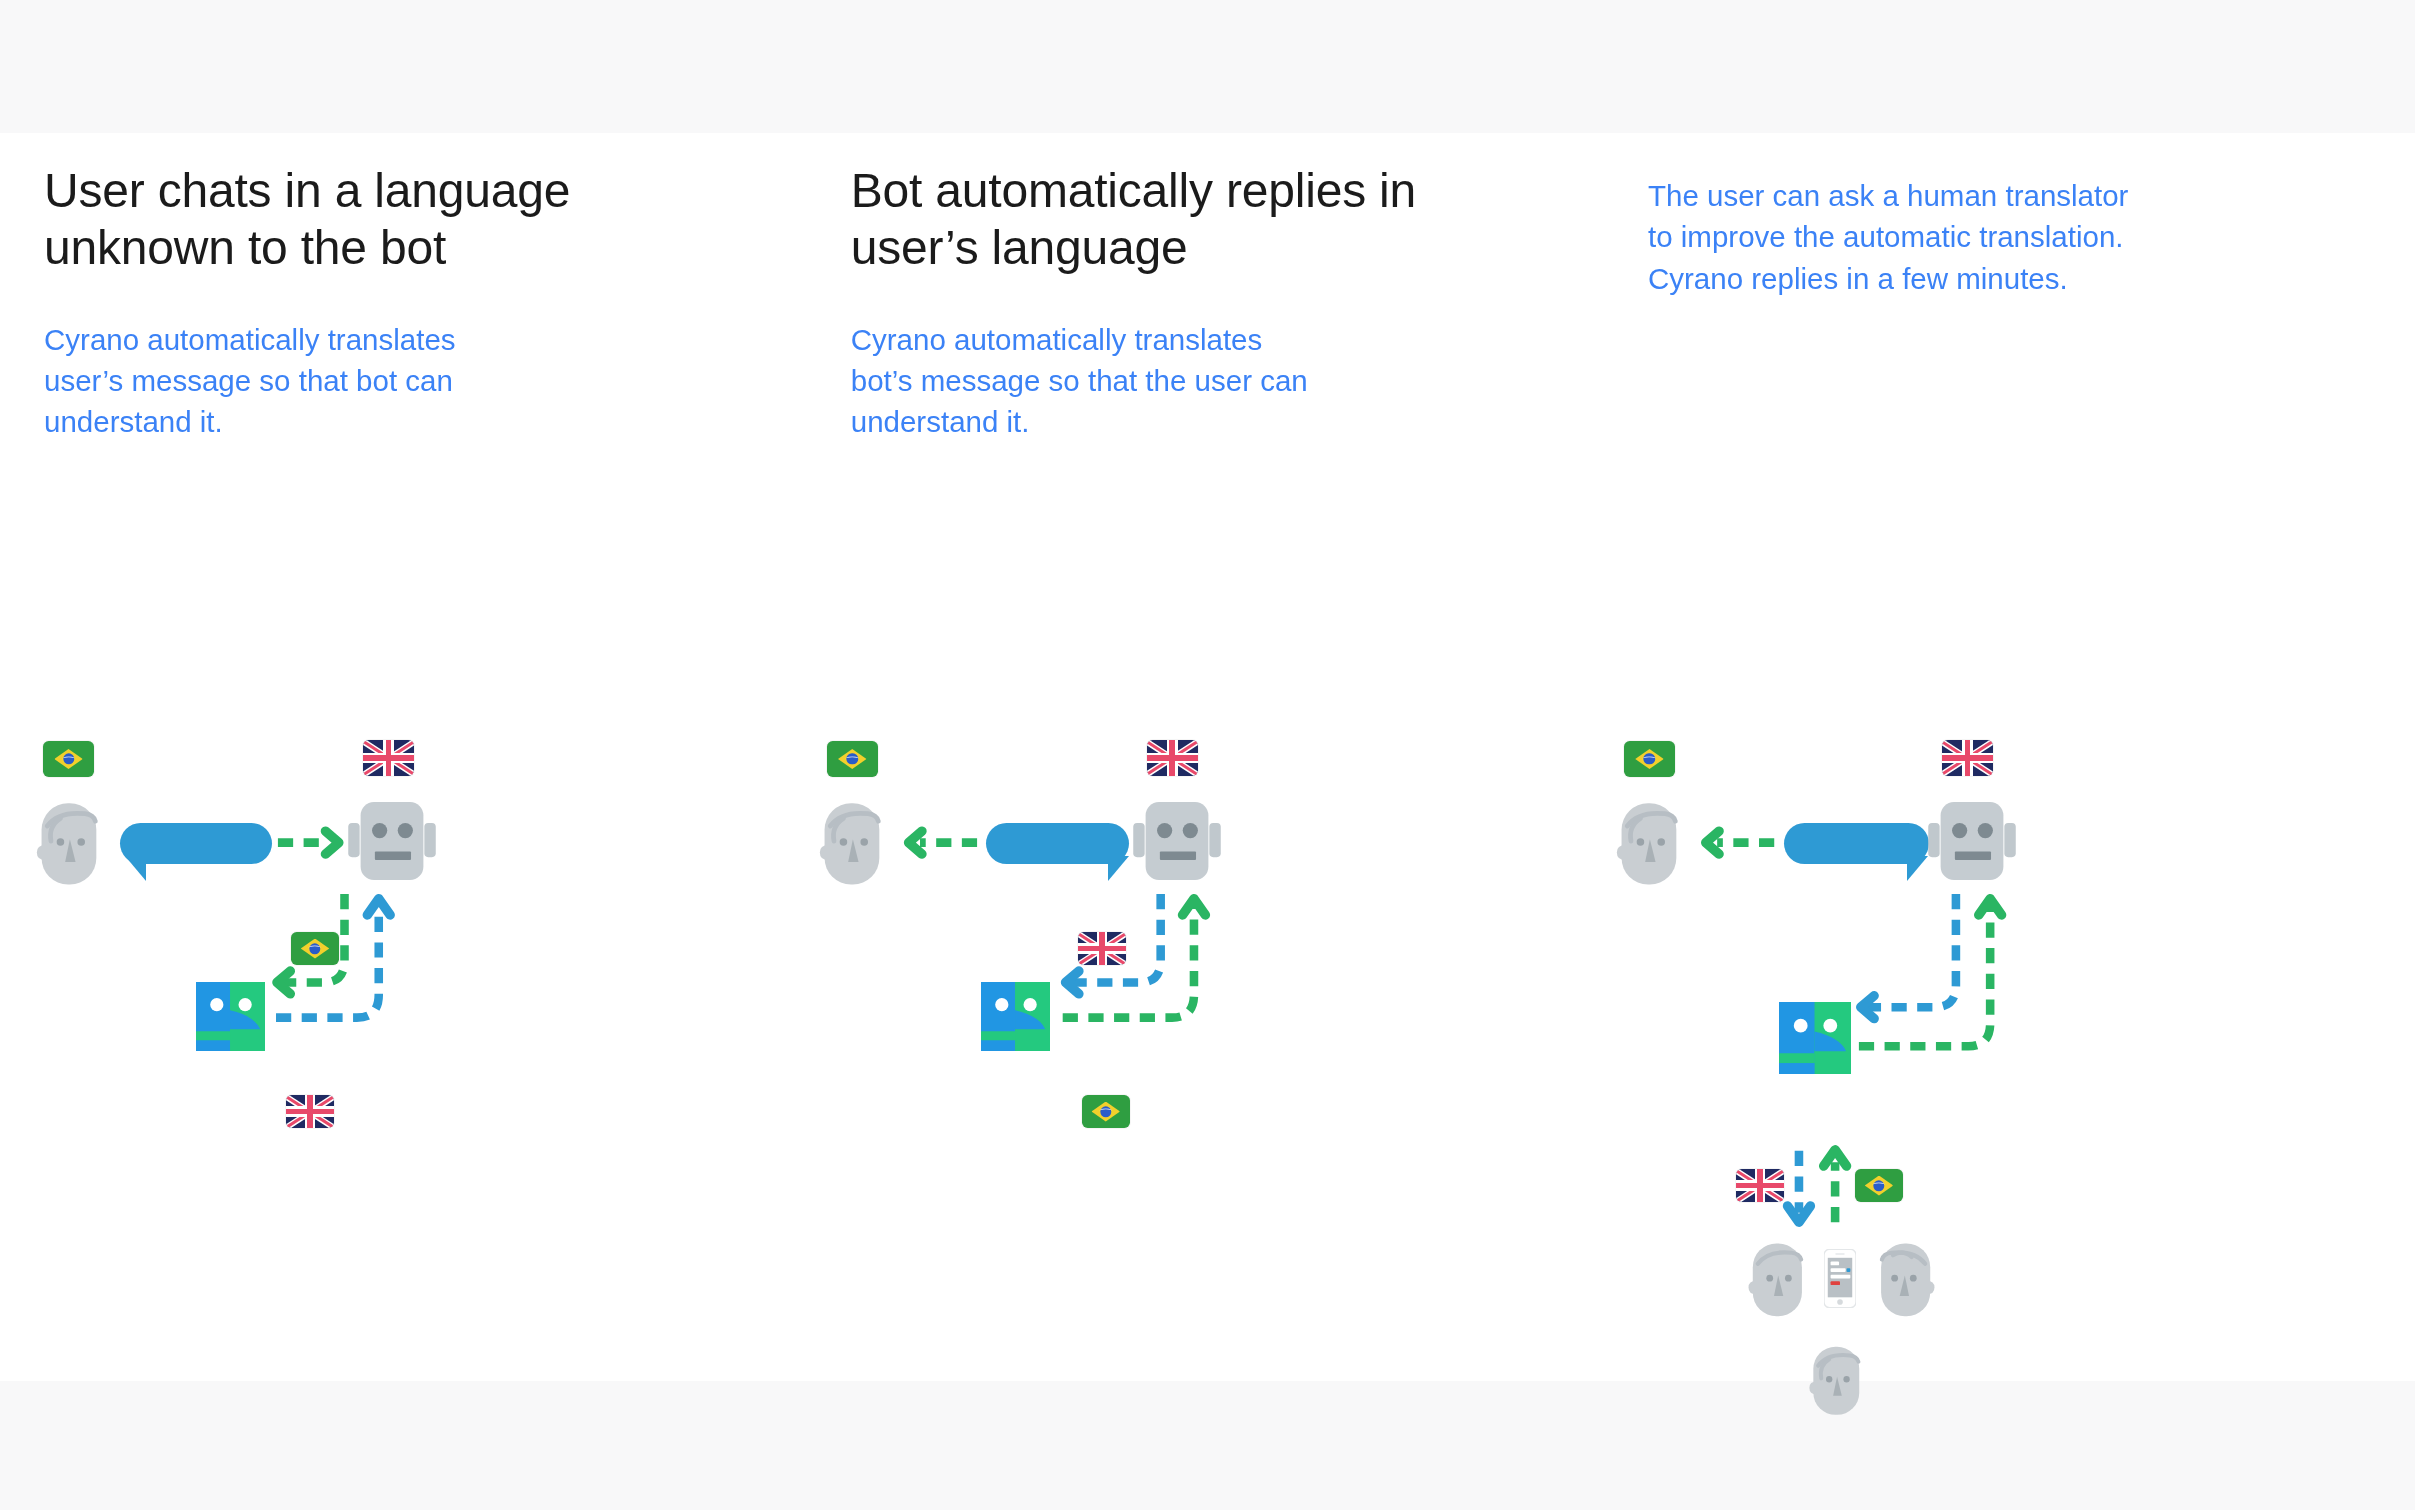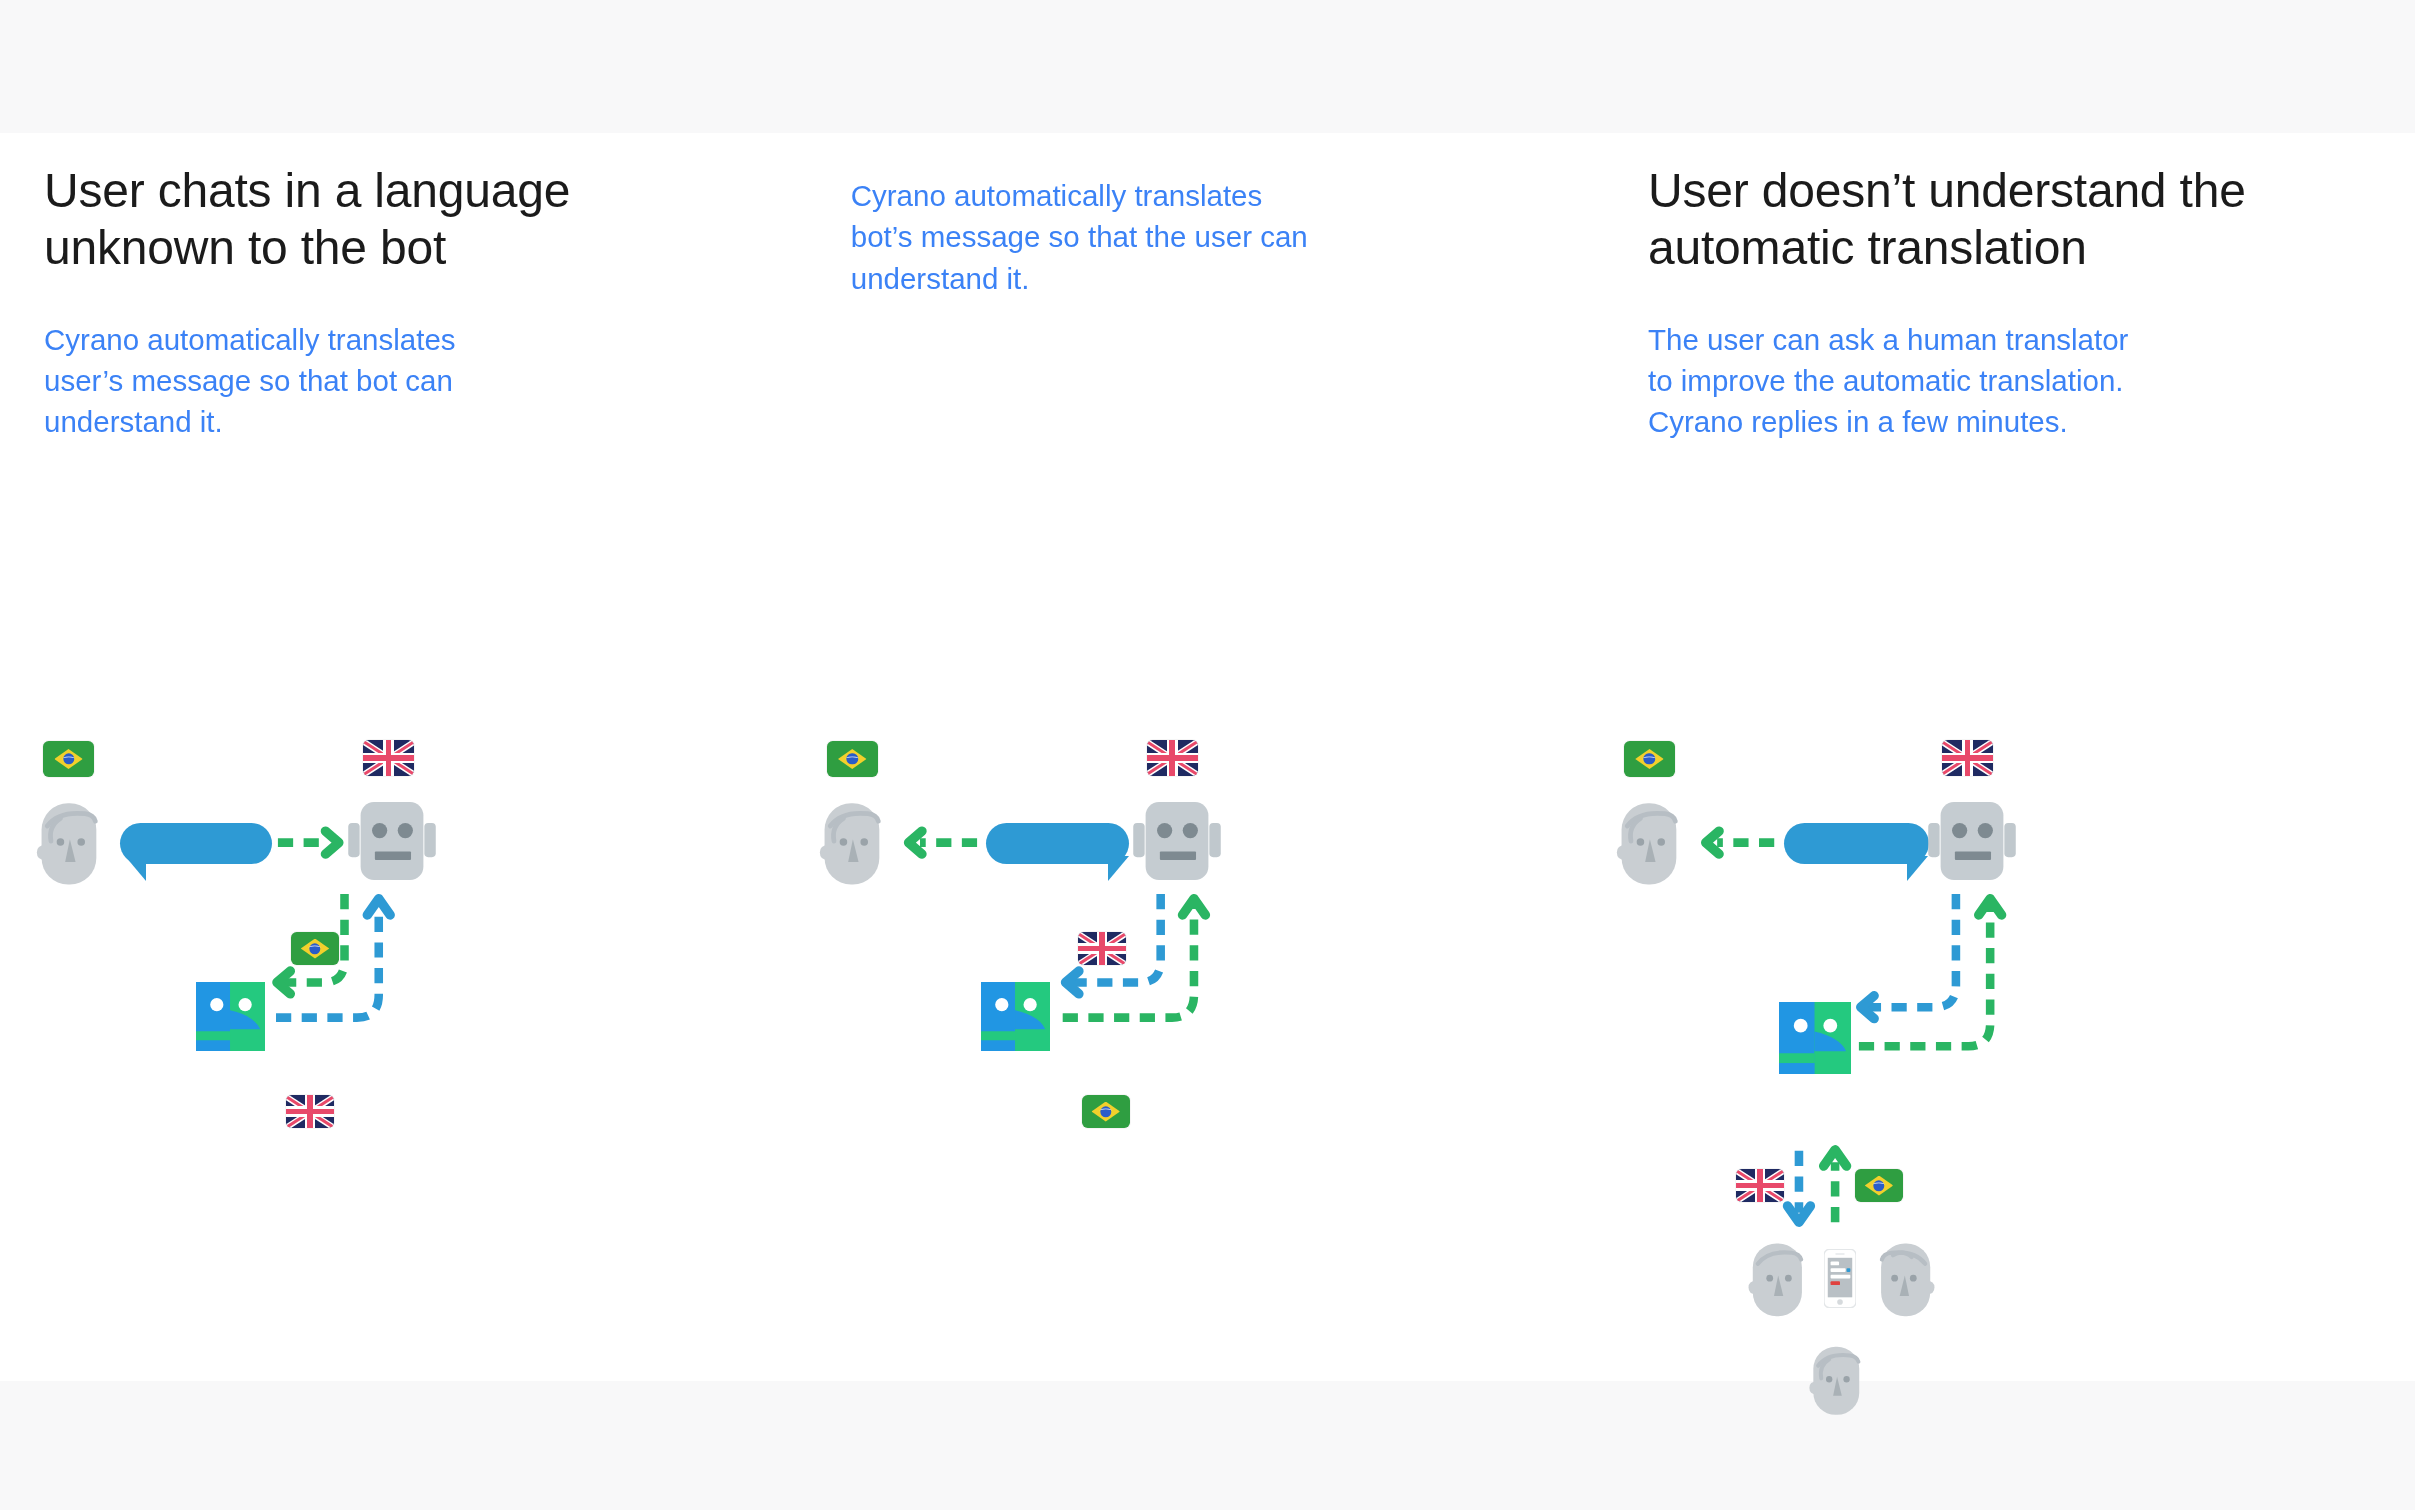--- a/index.html
+++ b/index.html
@@ -178,20 +178,22 @@
           <path d="M290 930 L375 930 Q398 930 398 906 L398 812" stroke="#2e9ad4" stroke-width="9" stroke-dasharray="16 11" fill="none"></path>
           <path d="M386 822 L398 805 L410 822" stroke="#2e9ad4" stroke-width="10" fill="none" stroke-linecap="round" stroke-linejoin="round"></path>
 
           <path d="M362 800 L362 870 Q362 893 340 893 L295 893" stroke="#2ab563" stroke-width="9" stroke-dasharray="16 11" fill="none"></path>
           <path d="M305 881 L291 893 L305 905" stroke="#2ab563" stroke-width="10" fill="none" stroke-linecap="round" stroke-linejoin="round"></path>
         </svg>
       </div>
     </div>
 
     <div class="col c2">
+      <h2 class="title">Bot automatically replies in
+user’s language</h2>
       <p class="body">Cyrano automatically translates
 bot’s message so that the user can
 understand it.</p>
 
       <div class="art">
 
         <div class="flag flag-br" style="left:27px; top:608px;">
           <div class="diamond"></div>
             <div class="globe"></div>
         </div>
@@ -268,22 +270,20 @@
           <path d="M379 800 L379 870 Q379 893 357 893 L283 893" stroke="#2e9ad4" stroke-width="9" stroke-dasharray="16 11" fill="none"></path>
           <path d="M293 881 L279 893 L293 905" stroke="#2e9ad4" stroke-width="10" fill="none" stroke-linecap="round" stroke-linejoin="round"></path>
 
           <path d="M276 930 L391 930 Q414 930 414 906 L414 812" stroke="#2ab563" stroke-width="9" stroke-dasharray="16 11" fill="none"></path>
           <path d="M402 822 L414 805 L426 822" stroke="#2ab563" stroke-width="10" fill="none" stroke-linecap="round" stroke-linejoin="round"></path>
         </svg>
       </div>
     </div>
 
     <div class="col c3">
-      <h2 class="title">User doesn’t understand the
-automatic translation</h2>
       <p class="body">The user can ask a human translator
 to improve the automatic translation.
 Cyrano replies in a few minutes.</p>
 
       <div class="art">
 
         <div class="flag flag-br" style="left:24px; top:608px;">
           <div class="diamond"></div>
             <div class="globe"></div>
         </div>

